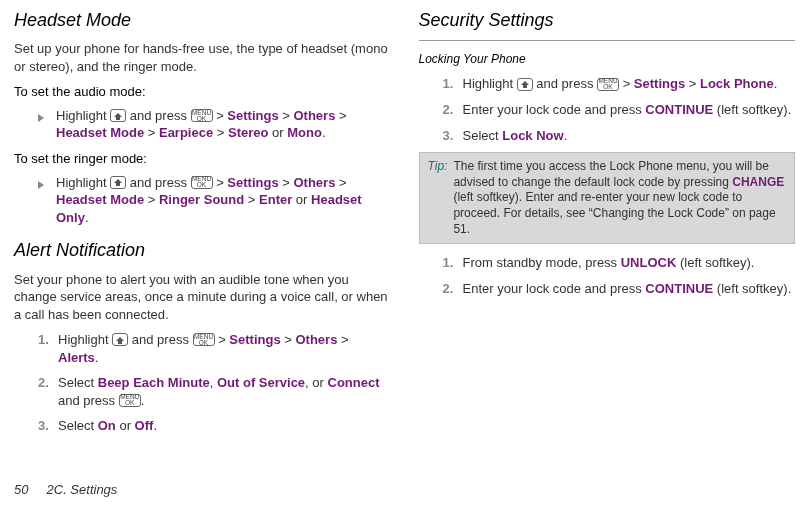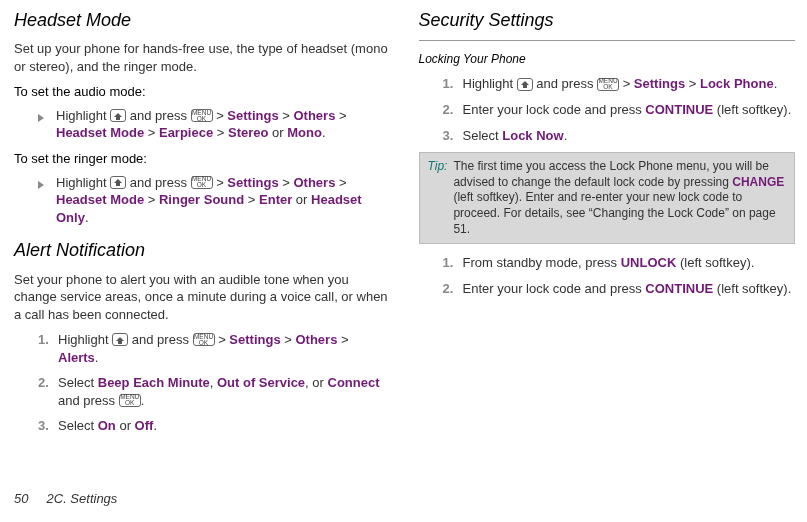--- a/index.html
+++ b/index.html
@@ -63,21 +63,21 @@
       display: flex;
       gap: 6px;
       font-size: 12px;
       line-height: 1.3;
     }
     .tip-label { font-style: italic; color: #0f766e; flex-shrink: 0; }
     .tip-content { color: #333; }
     .plain-heading { font-size: 15px; margin: 10px 0 8px 0; font-weight: normal; }
     .footer {
       position: absolute;
-      bottom: 14px;
+      bottom: 23px;
       left: 14px;
       font-style: italic;
       color: #333;
       font-size: 13px;
     }
     .tri-icon {
       display: inline-block;
       width: 0; height: 0;
       border-top: 4px solid transparent;
       border-bottom: 4px solid transparent;

